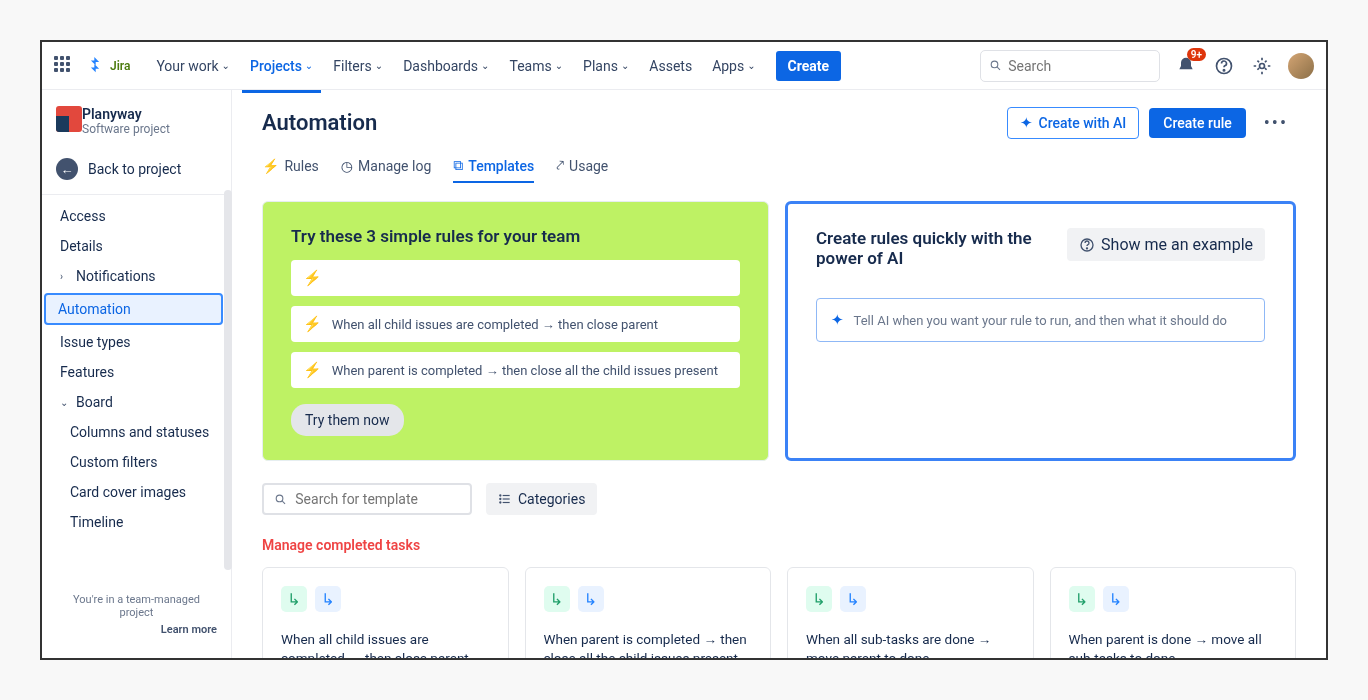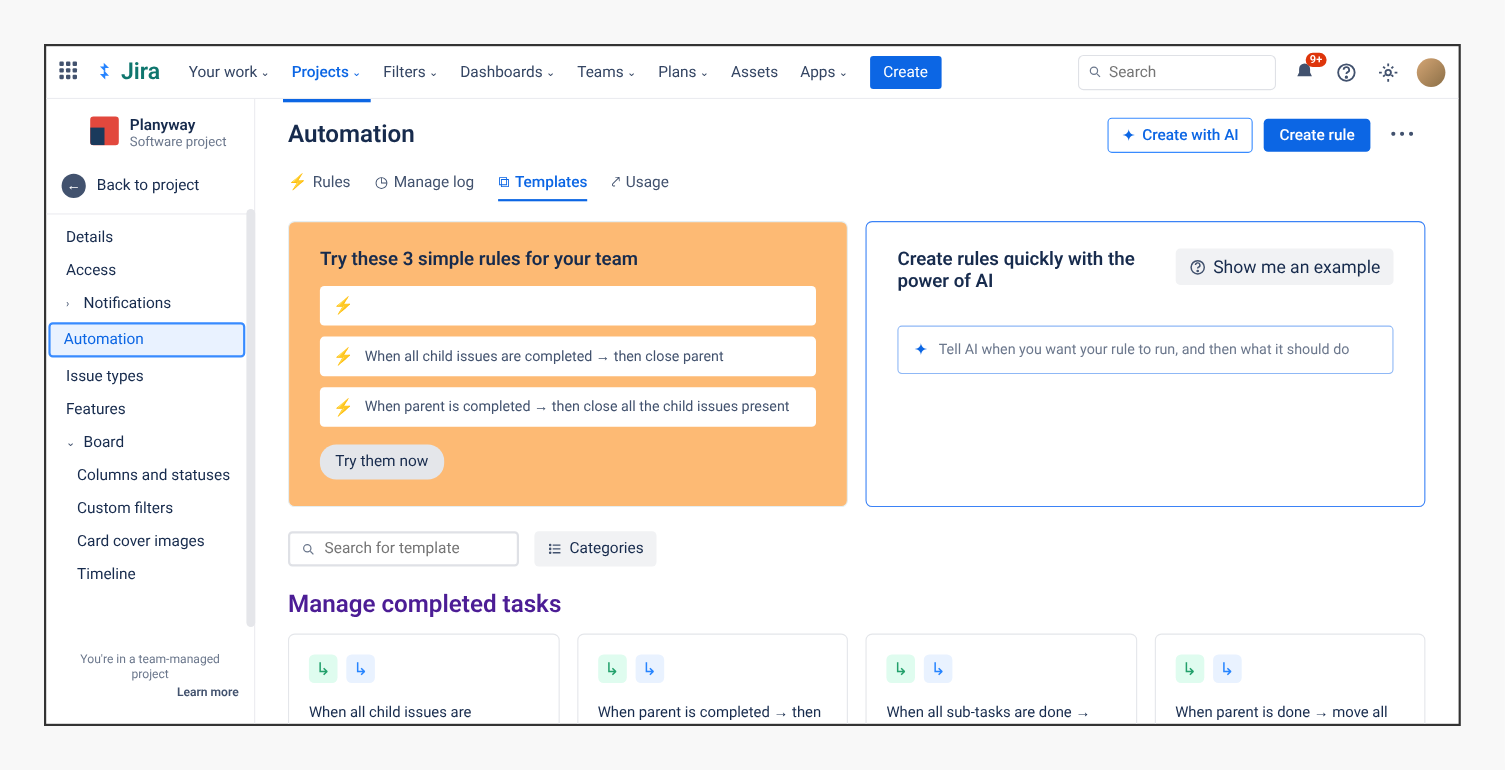--- a/index.html
+++ b/index.html
@@ -4,40 +4,40 @@
 <style>
   * { box-sizing: border-box; margin: 0; padding: 0; font-family: -apple-system, BlinkMacSystemFont, "Segoe UI", Roboto, sans-serif; }
   body { background:#f8f8f8; display:flex; justify-content:center; padding:40px 0; }
   .frame { width:1288px; height:620px; background:#fff; border:2px solid #333; overflow:hidden; display:flex; flex-direction:column; }
   
   .topnav { display:flex; align-items:center; height:48px; padding:0 12px; border-bottom:1px solid #ebecf0; }
   .app-switch { width:20px; height:20px; display:grid; grid-template-columns:repeat(3,4px); grid-auto-rows:4px; gap:2px; margin-right:10px; cursor:pointer;}
   .app-switch span{background:#42526e; border-radius:1px;}
   .logo { display:flex; align-items:center; gap:4px; margin-right:18px; cursor:pointer;}
   .logo svg{width:22px;height:22px;}
-  .logo-text{font-weight:600; font-size:21px; color:#0f766e;}
+  .logo-text{font-weight:600; font-size:12px; color:#4d7c0f;}
   .nav-items{display:flex; align-items:center; gap:4px;}
   .nav-item{display:flex; align-items:center; gap:3px; padding:6px 8px; font-size:14px; color:#344563; cursor:pointer; border-radius:3px; position:relative;}
   .nav-item.active{color:#0c66e4; font-weight:500;}
   .nav-item.active::after{content:""; position:absolute; left:0; right:0; bottom:-13px; height:3px; background:#0c66e4;}
   .chev{font-size:10px; color:inherit;}
-  .create-btn{background:#0c66e4; color:#fff; border:none; border-radius:3px; padding:7px 12px; font-size:14px; font-weight:400; margin-left:12px; cursor:pointer;}
+  .create-btn{background:#0c66e4; color:#fff; border:none; border-radius:3px; padding:7px 12px; font-size:14px; font-weight:700; margin-left:12px; cursor:pointer;}
   .nav-spacer{flex:1;}
   .search-box{display:flex; align-items:center; border:1px solid #dfe1e6; border-radius:5px; height:32px; width:180px; padding:0 8px; gap:6px;}
   .search-box input{border:none; outline:none; font-size:14px; width:100%; color:#6b778c;}
   .nav-icons{display:flex; align-items:center; gap:14px; margin-left:14px;}
   .icon-btn{position:relative; width:24px; height:24px; display:flex; align-items:center; justify-content:center; cursor:pointer; color:#42526e;}
   .notif-badge{position:absolute; top:-6px; right:-8px; background:#de350b; color:#fff; font-size:10px; border-radius:8px; padding:1px 4px; font-weight:600;}
   .avatar{width:26px; height:26px; border-radius:50%; background:linear-gradient(135deg,#d4a574,#8b6f47); cursor:pointer;}
   
   .body{flex:1; display:flex; overflow:hidden;}
   
   .sidebar{width:190px; border-right:1px solid #ebecf0; display:flex; flex-direction:column; padding:12px 0; position:relative;}
   .sb-scroll{position:absolute; right:-1px; top:100px; width:8px; height:380px; background:#e5e6ea; border-radius:4px;}
-  .proj-head{display:flex; gap:10px; padding:4px 14px 12px;margin-left:26px;}
+  .proj-head{display:flex; padding:4px 14px 12px;}
   .proj-icon{width:26px; height:26px; background:#e2483d; border-radius:3px; position:relative; overflow:hidden;}
   .proj-icon::before{content:""; position:absolute; left:0; bottom:0; width:50%; height:60%; background:#1a3a5c;}
   .proj-meta .pname{font-size:14px; font-weight:600; color:#172b4d;}
   .proj-meta .ptype{font-size:12px; color:#6b778c;}
   .back-row{display:flex; align-items:center; gap:10px; padding:10px 14px; cursor:pointer;}
   .back-circle{width:22px; height:22px; border-radius:50%; background:#42526e; display:flex; align-items:center; justify-content:center; color:#fff; font-size:13px;}
   .back-row span.lbl{font-size:14px; color:#172b4d;}
   .sb-divider{height:1px; background:#ebecf0; margin:4px 0 6px;}
   .sb-item{display:flex; align-items:center; gap:6px; padding:7px 14px 7px 18px; font-size:14px; color:#172b4d; cursor:pointer; border-radius:3px;}
   .sb-item.indent{padding-left:28px;}
@@ -54,38 +54,38 @@
   .btn-primary{background:#0c66e4; color:#fff; border:none; padding:7px 14px; border-radius:4px; font-size:14px; font-weight:500; cursor:pointer;}
   .btn-more{border:none; background:transparent; padding:6px 8px; font-size:18px; color:#42526e; cursor:pointer; letter-spacing:2px;}
   
   .tabs{display:flex; gap:22px; margin-top:18px; border-bottom:1px solid transparent;}
   .tab{display:flex; align-items:center; gap:5px; font-size:14px; color:#42526e; padding-bottom:8px; cursor:pointer; position:relative;}
   .tab.active{color:#0c66e4; font-weight:500;}
   .tab.active::after{content:""; position:absolute; left:0; right:0; bottom:-1px; height:2px; background:#0c66e4;}
   
   .panels{display:flex; gap:16px; margin-top:18px;}
   .panel{border-radius:6px; padding:24px 28px;}
-  .panel.try{background:#fdba74; flex:1; border:1px solid #e6eef0;}
-  .panel.ai{background:#fff; flex:1; border:1px solid #3b82f6;}
+  .panel.try{background:#bef264; flex:1; border:1px solid #e6eef0;}
+  .panel.ai{background:#fff; flex:1; border:3px solid #3b82f6;}
   .panel h3{font-size:17px; font-weight:600; color:#172b4d; margin-bottom:14px;}
   .rule-pill{background:#fff; border-radius:4px; padding:9px 12px; margin-bottom:10px; display:flex; align-items:center; gap:10px; font-size:13px; color:#42526e; cursor:pointer;}
   .bolt{color:#8777d9; font-size:15px;}
   .try-btn{background:#e4e6ea; border:none; padding:8px 14px; font-size:14px; color:#172b4d; border-radius:15px; margin-top:6px; cursor:pointer;}
   .ai-head{display:flex; align-items:flex-start; justify-content:space-between; gap:12px;}
   .ai-head h3{font-size:17px; font-weight:600; max-width:220px;}
   .ai-example{display:flex; align-items:center; gap:6px; background:#f1f2f4; border:none; padding:7px 12px; border-radius:4px; font-size:16px; color:#172b4d; cursor:pointer;}
   .ai-input{margin-top:16px; border:1px solid #8fb8f6; border-radius:4px; padding:12px 14px; display:flex; align-items:center; gap:10px; font-size:13px; color:#6b778c;}
   .sparkle{color:#0c66e4; font-size:15px;}
   
   .filter-row{display:flex; gap:14px; margin-top:22px; align-items:center;}
   .tpl-search{display:flex; align-items:center; gap:8px; border:2px solid #dfe1e6; border-radius:4px; padding:6px 10px; width:210px;}
   .tpl-search input{border:none; outline:none; font-size:14px; color:#6b778c; width:100%;}
   .cat-btn{display:flex; align-items:center; gap:6px; background:#f1f2f4; border:none; padding:8px 12px; border-radius:4px; font-size:14px; color:#172b4d; cursor:pointer;}
   
-  .section-title{font-size:22px; font-weight:600; color:#4c1d95; margin-top:22px;}
+  .section-title{font-size:14px; font-weight:600; color:#ef4444; margin-top:22px;}
   .cards{display:flex; gap:16px; margin-top:14px;}
   .card{flex:1; border:1px solid #e4e6ea; border-radius:6px; padding:18px; cursor:pointer;}
   .card-icons{display:flex; gap:8px; margin-bottom:18px;}
   .ci{width:26px; height:26px; border-radius:5px; display:flex; align-items:center; justify-content:center;}
   .ci.g{background:#dffcef; color:#22a06b;}
   .ci.b{background:#e9f2ff; color:#2684ff;}
   .card p{font-size:13.5px; color:#172b4d; line-height:1.4;}
 </style>
 </head>
 <body>
@@ -188,24 +188,24 @@
           <div class="ptype">Software project</div>
         </div>
       </div>
       <div class="back-row">
         <div class="back-circle">←</div>
         <span class="lbl">Back to project</span>
       </div>
       <div class="sb-divider"></div>
       <div id="sb-list">
           <div class="sb-item">
+            <span>Access</span>
+          </div>
+          <div class="sb-item">
             <span>Details</span>
-          </div>
-          <div class="sb-item">
-            <span>Access</span>
           </div>
           <div class="sb-item">
             <span class="exp">›</span>
             <span>Notifications</span>
           </div>
           <div class="sb-item selected">
             <span>Automation</span>
           </div>
           <div class="sb-item">
             <span>Issue types</span>

